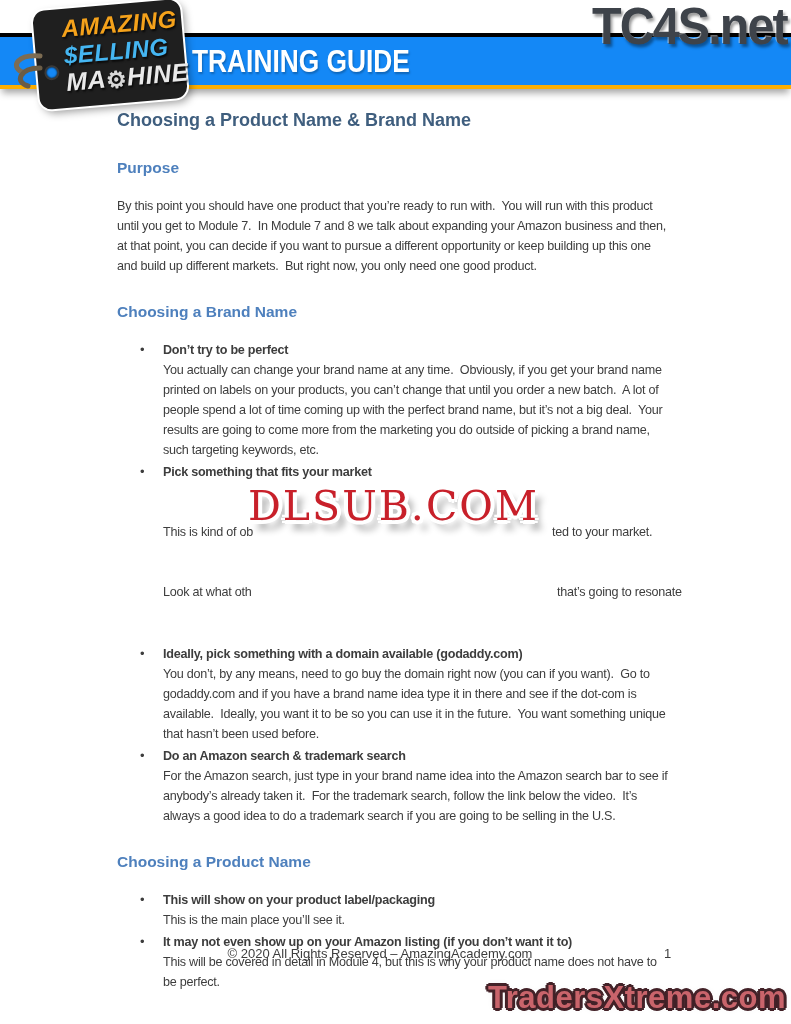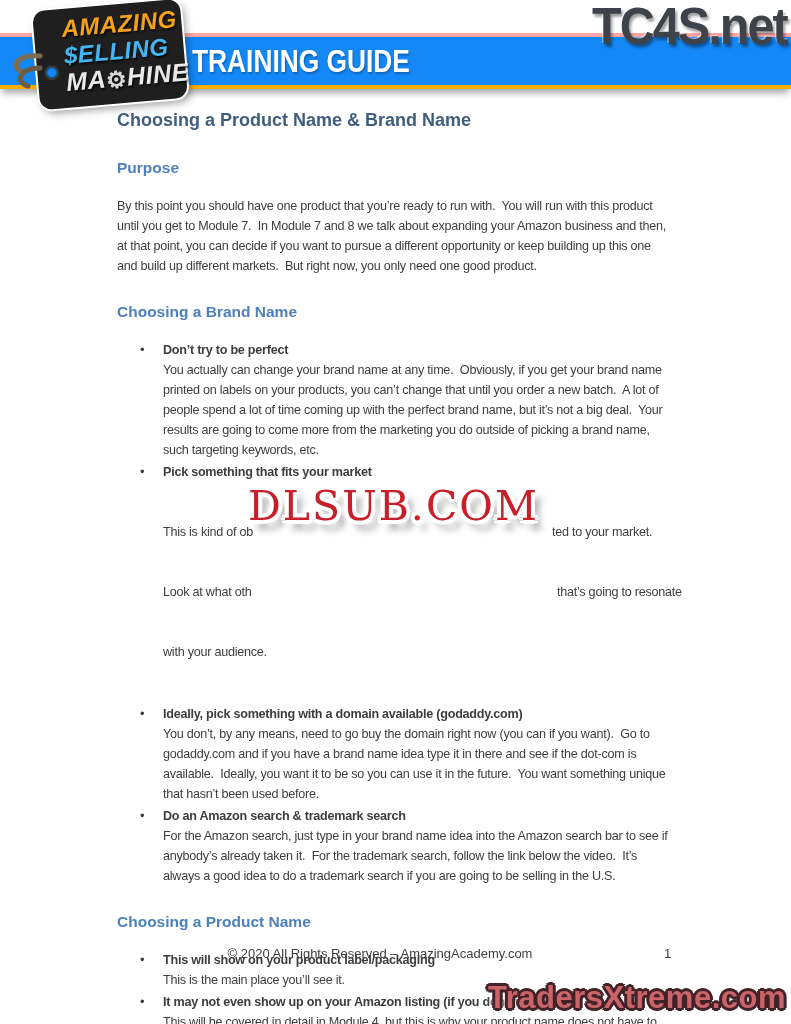--- a/index.html
+++ b/index.html
@@ -8,21 +8,21 @@
 
   .page {
     position:relative; width:791px; height:1024px; margin:0 auto;
     background:#ffffff; overflow:hidden;
   }
 
   
   .banner {
     position:absolute; left:0; top:33px; width:791px; height:56px;
     background:#1488F6;
-    border-top:4px solid #fca5a5; border-bottom:4px solid #FCAE02;
+    border-top:4px solid #000000; border-bottom:4px solid #FCAE02;
     box-shadow:0 6px 7px -2px rgba(0,0,0,0.35);
     z-index:1;
   }
   .banner-title {
     position:absolute; left:192px; top:8px;
     color:#ffffff; font-size:28px; font-weight:bold; line-height:1.1;
     letter-spacing:0px; display:inline-block;
     transform:scale(0.94,1.12); transform-origin:left top;
     text-shadow:1px 2px 2px rgba(0,0,0,0.25);
     white-space:nowrap;
@@ -150,23 +150,20 @@
         <div class="bullet-title">Pick something that fits your market</div>
         <div class="bullet-body">
           <div class="body-line">
             <span>This is kind of ob</span>
             <span class="seg-right pos-a">ted to your market.</span>
           </div>
           <div class="body-line">
             <span>Look at what oth</span>
             <span class="seg-right pos-b">that’s going to resonate</span>
           </div>
-          <div class="body-line">
-            <span>with your audience.</span>
-          </div>
         </div>
       </div>
 
       <div class="bullet">
         <span class="bullet-dot">•</span>
         <div class="bullet-title">Ideally, pick something with a domain available (godaddy.com)</div>
         <div class="bullet-body">You don’t, by any means, need to go buy the domain right now (you can if you want).  Go to godaddy.com and if you have a brand name idea type it in there and see if the dot-com is available.  Ideally, you want it to be so you can use it in the future.  You want something unique that hasn’t been used before.</div>
       </div>
 
       <div class="bullet">

